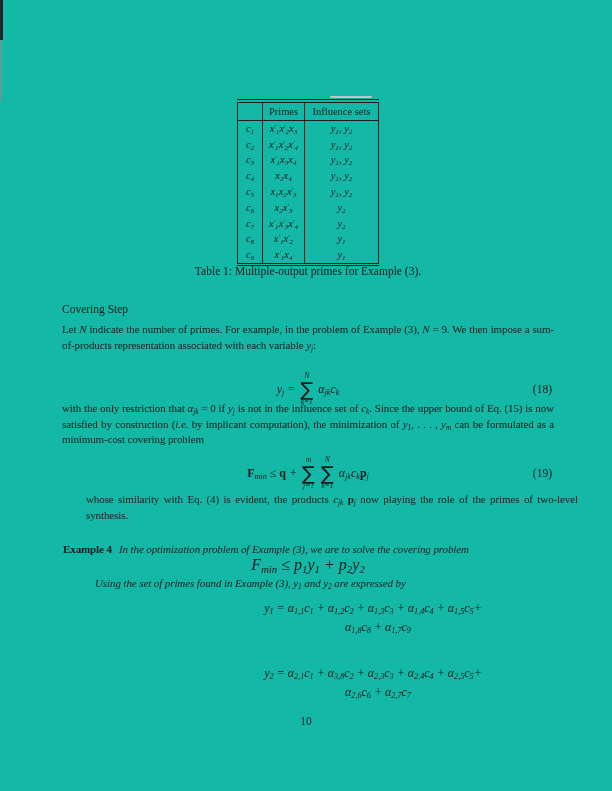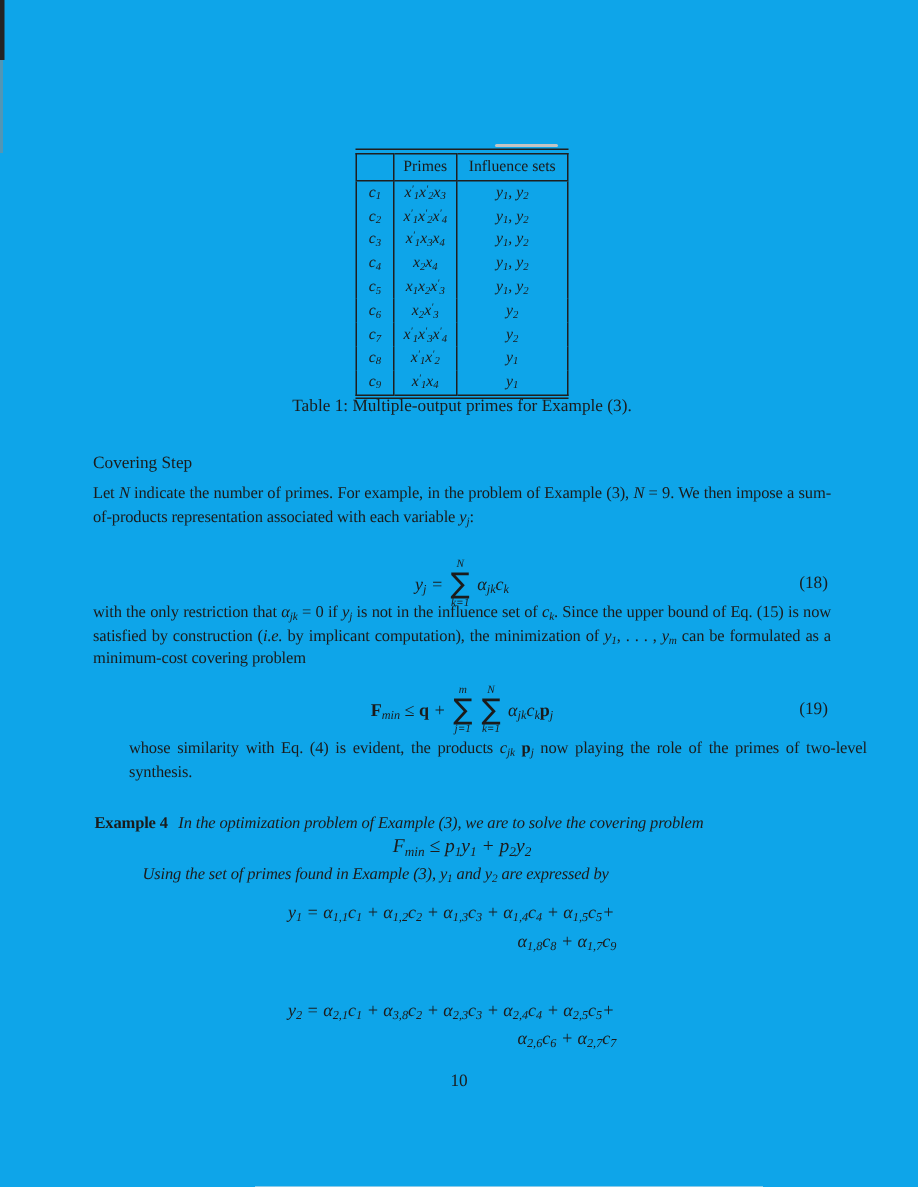--- a/index.html
+++ b/index.html
@@ -1,16 +1,16 @@
 <!DOCTYPE html>
 <html><head>
 <meta charset="utf-8">
 <style>
   html,body{margin:0;padding:0;background:#e8e8e8;}
-  .page{position:relative;width:612px;height:791px;background:#0ea5e9;overflow:hidden;
+  .page{position:relative;width:612px;height:791px;background:#14b8a6;overflow:hidden;
         font-family:"Liberation Serif","DejaVu Serif",serif;color:#1b1b1b;}
   
   .edge1{position:absolute;left:0;top:0;width:3px;height:40px;background:#242424;}
   .edge2{position:absolute;left:0;top:40px;width:2px;height:62px;background:#8a8a8a;opacity:.55;}
   .smudge{position:absolute;left:330px;top:96px;width:42px;height:2px;background:#c4c4c4;border-radius:1px;}
   
   .table-outer{position:absolute;left:237px;top:99px;border-top:1px solid #1f1f1f;border-bottom:1px solid #1f1f1f;padding:1.5px 0;}
   table.primes{border-collapse:collapse;border:1px solid #1f1f1f;table-layout:fixed;width:141px;}
   table.primes col.c1{width:25px;} table.primes col.c2{width:42px;} table.primes col.c3{width:74px;}
   table.primes th{border-bottom:1px solid #1f1f1f;font-weight:400;font-style:normal;font-size:10.5px;height:17px;text-align:center;padding:0 2px;}
@@ -30,25 +30,25 @@
   .eqrow{position:absolute;left:62px;width:492px;height:42px;display:flex;align-items:center;
          justify-content:center;font-size:12px;font-style:italic;}
   .eq18{top:368px;} .eq19{top:452px;}
   .eqnum{position:absolute;right:2px;top:50%;transform:translateY(-50%);font-style:normal;font-size:11.5px;}
   .sum{display:inline-flex;flex-direction:column;align-items:center;line-height:1;margin:0 3px;}
   .sum .lim{font-size:7.5px;font-style:italic;letter-spacing:0;}
   .sum .sg{font-style:normal;font-size:19px;line-height:.95;font-family:"DejaVu Sans","DejaVu Serif",serif;}
   .eqpart{margin:0 2px;}
   .example{position:absolute;left:63px;top:531px;width:492px;font-size:11px;letter-spacing:-.1px;margin-top:12px;}
   .example .mb{margin-right:7px;}
-  .eqcover{position:absolute;left:62px;top:556px;width:492px;text-align:center;font-size:13px;font-style:italic;}
+  .eqcover{position:absolute;left:62px;top:556px;width:492px;text-align:center;font-size:16px;font-style:italic;}
   .using{position:absolute;left:95px;top:577px;width:460px;font-size:11px;font-style:italic;letter-spacing:-.1px;}
   .eqy{position:absolute;left:62px;width:492px;font-size:12px;font-style:italic;line-height:16px;}
   .y1{top:600px;} .y2{top:665px;}
-  .eqy .l1{padding-left:130px;}
+  .eqy .l1{padding-left:130px;text-align:center;}
   .eqy .l2{padding-left:283px;margin-top:3px;}
   .pagenum{position:absolute;left:0;top:715px;width:612px;text-align:center;font-size:11.5px;}
 </style>
 </head>
 <body>
 
 <div class="page">
   <div class="edge1"></div>
   <div class="edge2"></div>
   <div class="smudge"></div>

